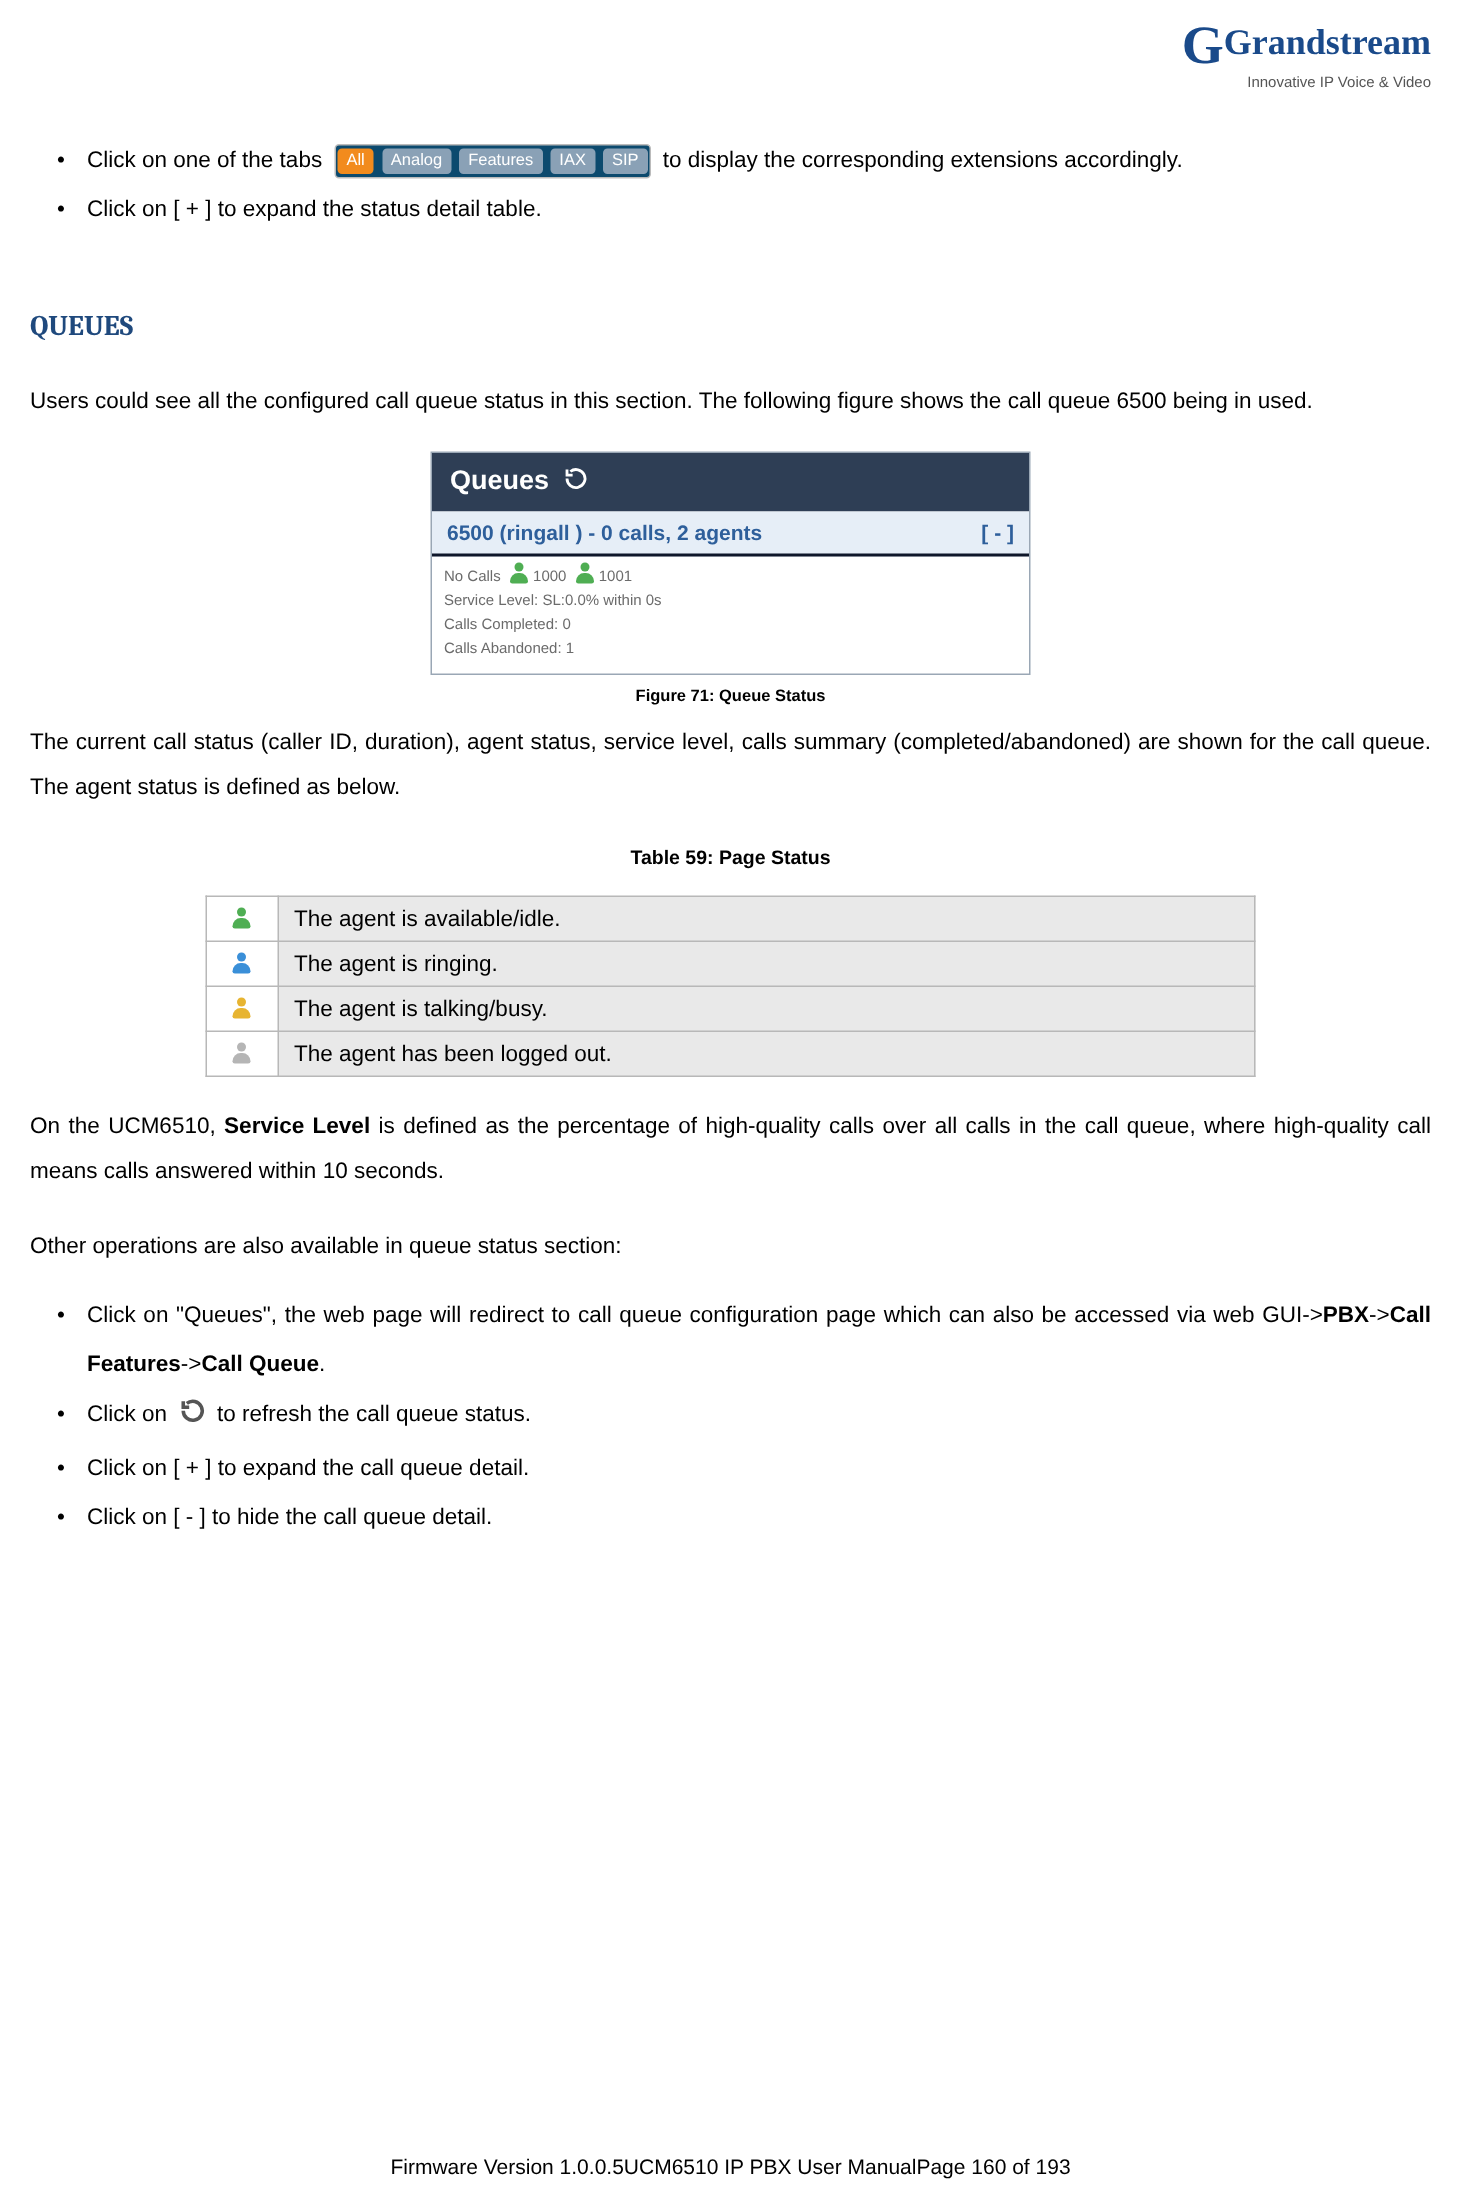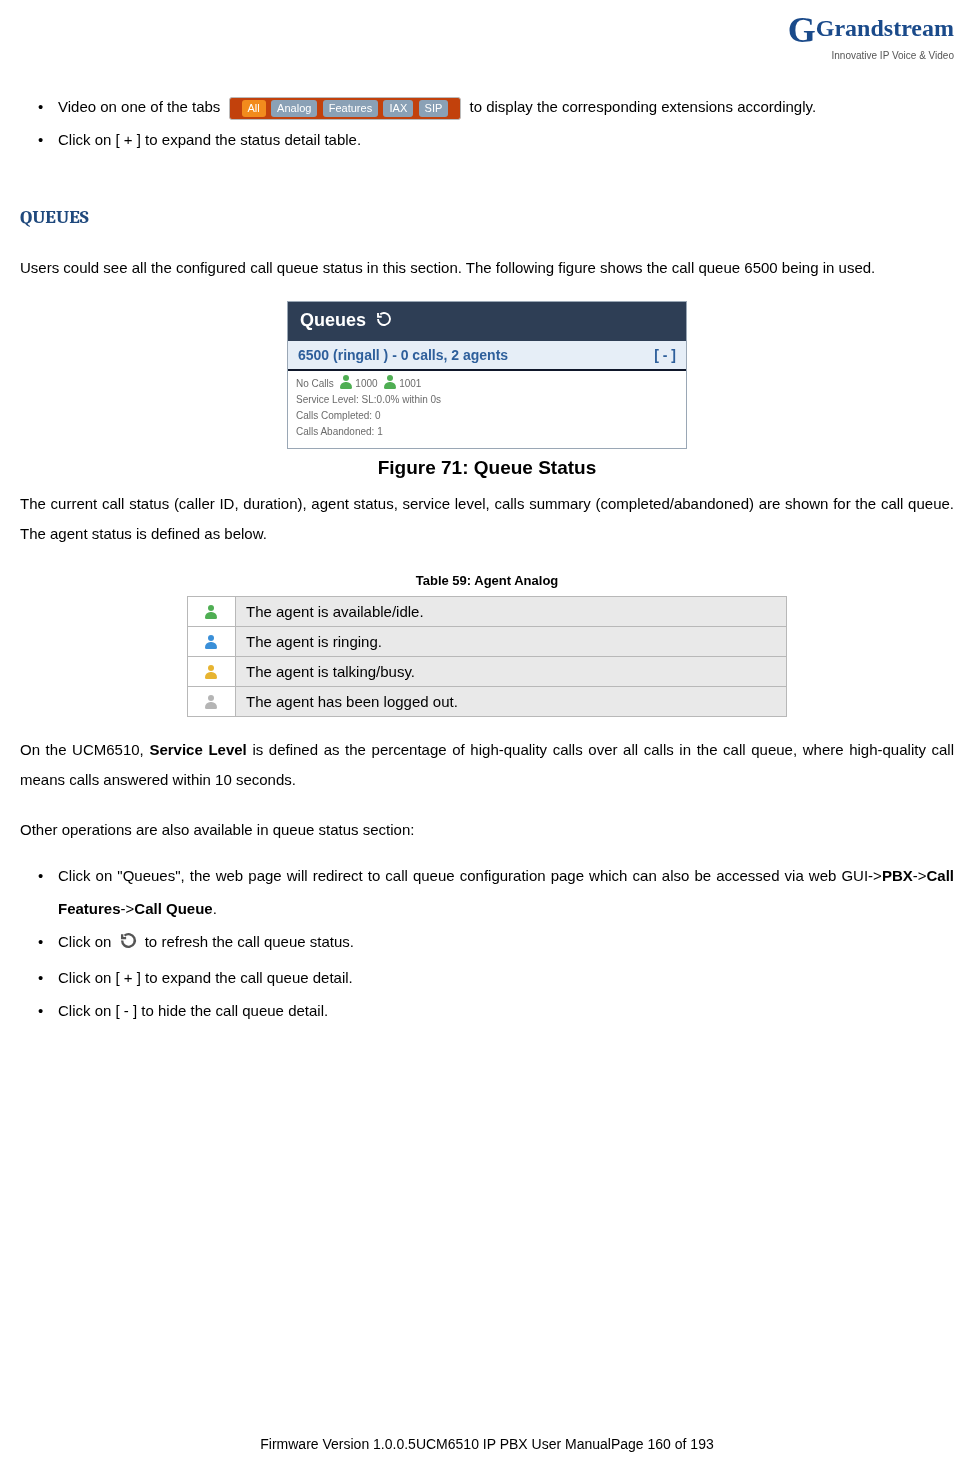--- a/index.html
+++ b/index.html
@@ -57,22 +57,22 @@
       left: 0;
       top: 0;
       font-size: 15px;
     }
     .tabs-inline {
       display: inline-block;
       vertical-align: middle;
       margin: 0 4px;
       border: 1px solid #bbb;
       border-radius: 3px;
-      padding: 2px 11px;
-      background: #c2410c;
+      padding: 2px 0;
+      background: #0c4a6e;
       font-size: 12px;
       line-height: 1;
     }
     .tab-btn {
       display: inline-block;
       border-radius: 3px;
       padding: 3px 6px;
       color: #fff;
       font-size: 11px;
       margin: 0 1px;
@@ -155,27 +155,27 @@
       left: 1px; bottom: 0;
       width: 12px; height: 7px;
       border-radius: 7px 7px 2px 2px;
     }
     .p-green:before, .p-green:after { background: #4fae53; }
     .p-blue:before, .p-blue:after { background: #3a8fd8; }
     .p-yellow:before, .p-yellow:after { background: #e7b431; }
     .p-gray:before, .p-gray:after { background: #b5b5b5; }
     .caption {
       font-weight: bold;
-      font-size: 19px;
+      font-size: 11px;
       margin-top: 8px;
     }
     .agent-table {
-      margin: 8px auto 18px auto;
+      margin: 18px auto 18px auto;
       border-collapse: collapse;
-      width: 600px;
+      width: 700px;
     }
     .agent-table td {
       border: 1px solid #b8b8b8;
       padding: 6px 10px;
       font-size: 15px;
     }
     .agent-table td.icon-cell {
       width: 48px;
       text-align: center;
       background: #fff;
@@ -209,21 +209,21 @@
 
 <div class="logo-wrap">
   <div class="logo"><span class="logo-g">G</span><span>Grandstream</span></div>
   <div class="logo-tag">Innovative IP Voice &amp; Video</div>
 </div>
 
 <div class="content">
 
   <ul class="bullets">
     <li>
-      <span>Video on one of the tabs </span>
+      <span>Click on one of the tabs </span>
       <span class="tabs-inline">
         <span class="tab-btn tab-all">All</span>
         <span class="tab-btn tab-mid">Analog</span>
         <span class="tab-btn tab-mid">Features</span>
         <span class="tab-btn tab-mid">IAX</span>
         <span class="tab-btn tab-mid">SIP</span>
       </span>
       <span> to display the corresponding extensions accordingly.</span>
     </li>
     <li>Click on [ + ] to expand the status detail table.</li>
@@ -256,21 +256,21 @@
         <div>Service Level: SL:0.0% within 0s</div>
         <div>Calls Completed: 0</div>
         <div>Calls Abandoned: 1</div>
       </div>
     </div>
     <div class="caption">Figure 71: Queue Status</div>
   </div>
 
   <p class="body">The current call status (caller ID, duration), agent status, service level, calls summary (completed/abandoned) are shown for the call queue. The agent status is defined as below.</p>
 
-  <div class="table-caption">Table 59: Agent Analog</div>
+  <div class="table-caption">Table 59: Page Status</div>
   <table class="agent-table">
     <tbody>
         <tr>
       <td class="icon-cell"><span class="person-icon p-green"></span></td>
       <td class="desc-cell">The agent is available/idle.</td>
     </tr>
     <tr>
       <td class="icon-cell"><span class="person-icon p-blue"></span></td>
       <td class="desc-cell">The agent is ringing.</td>
     </tr>

